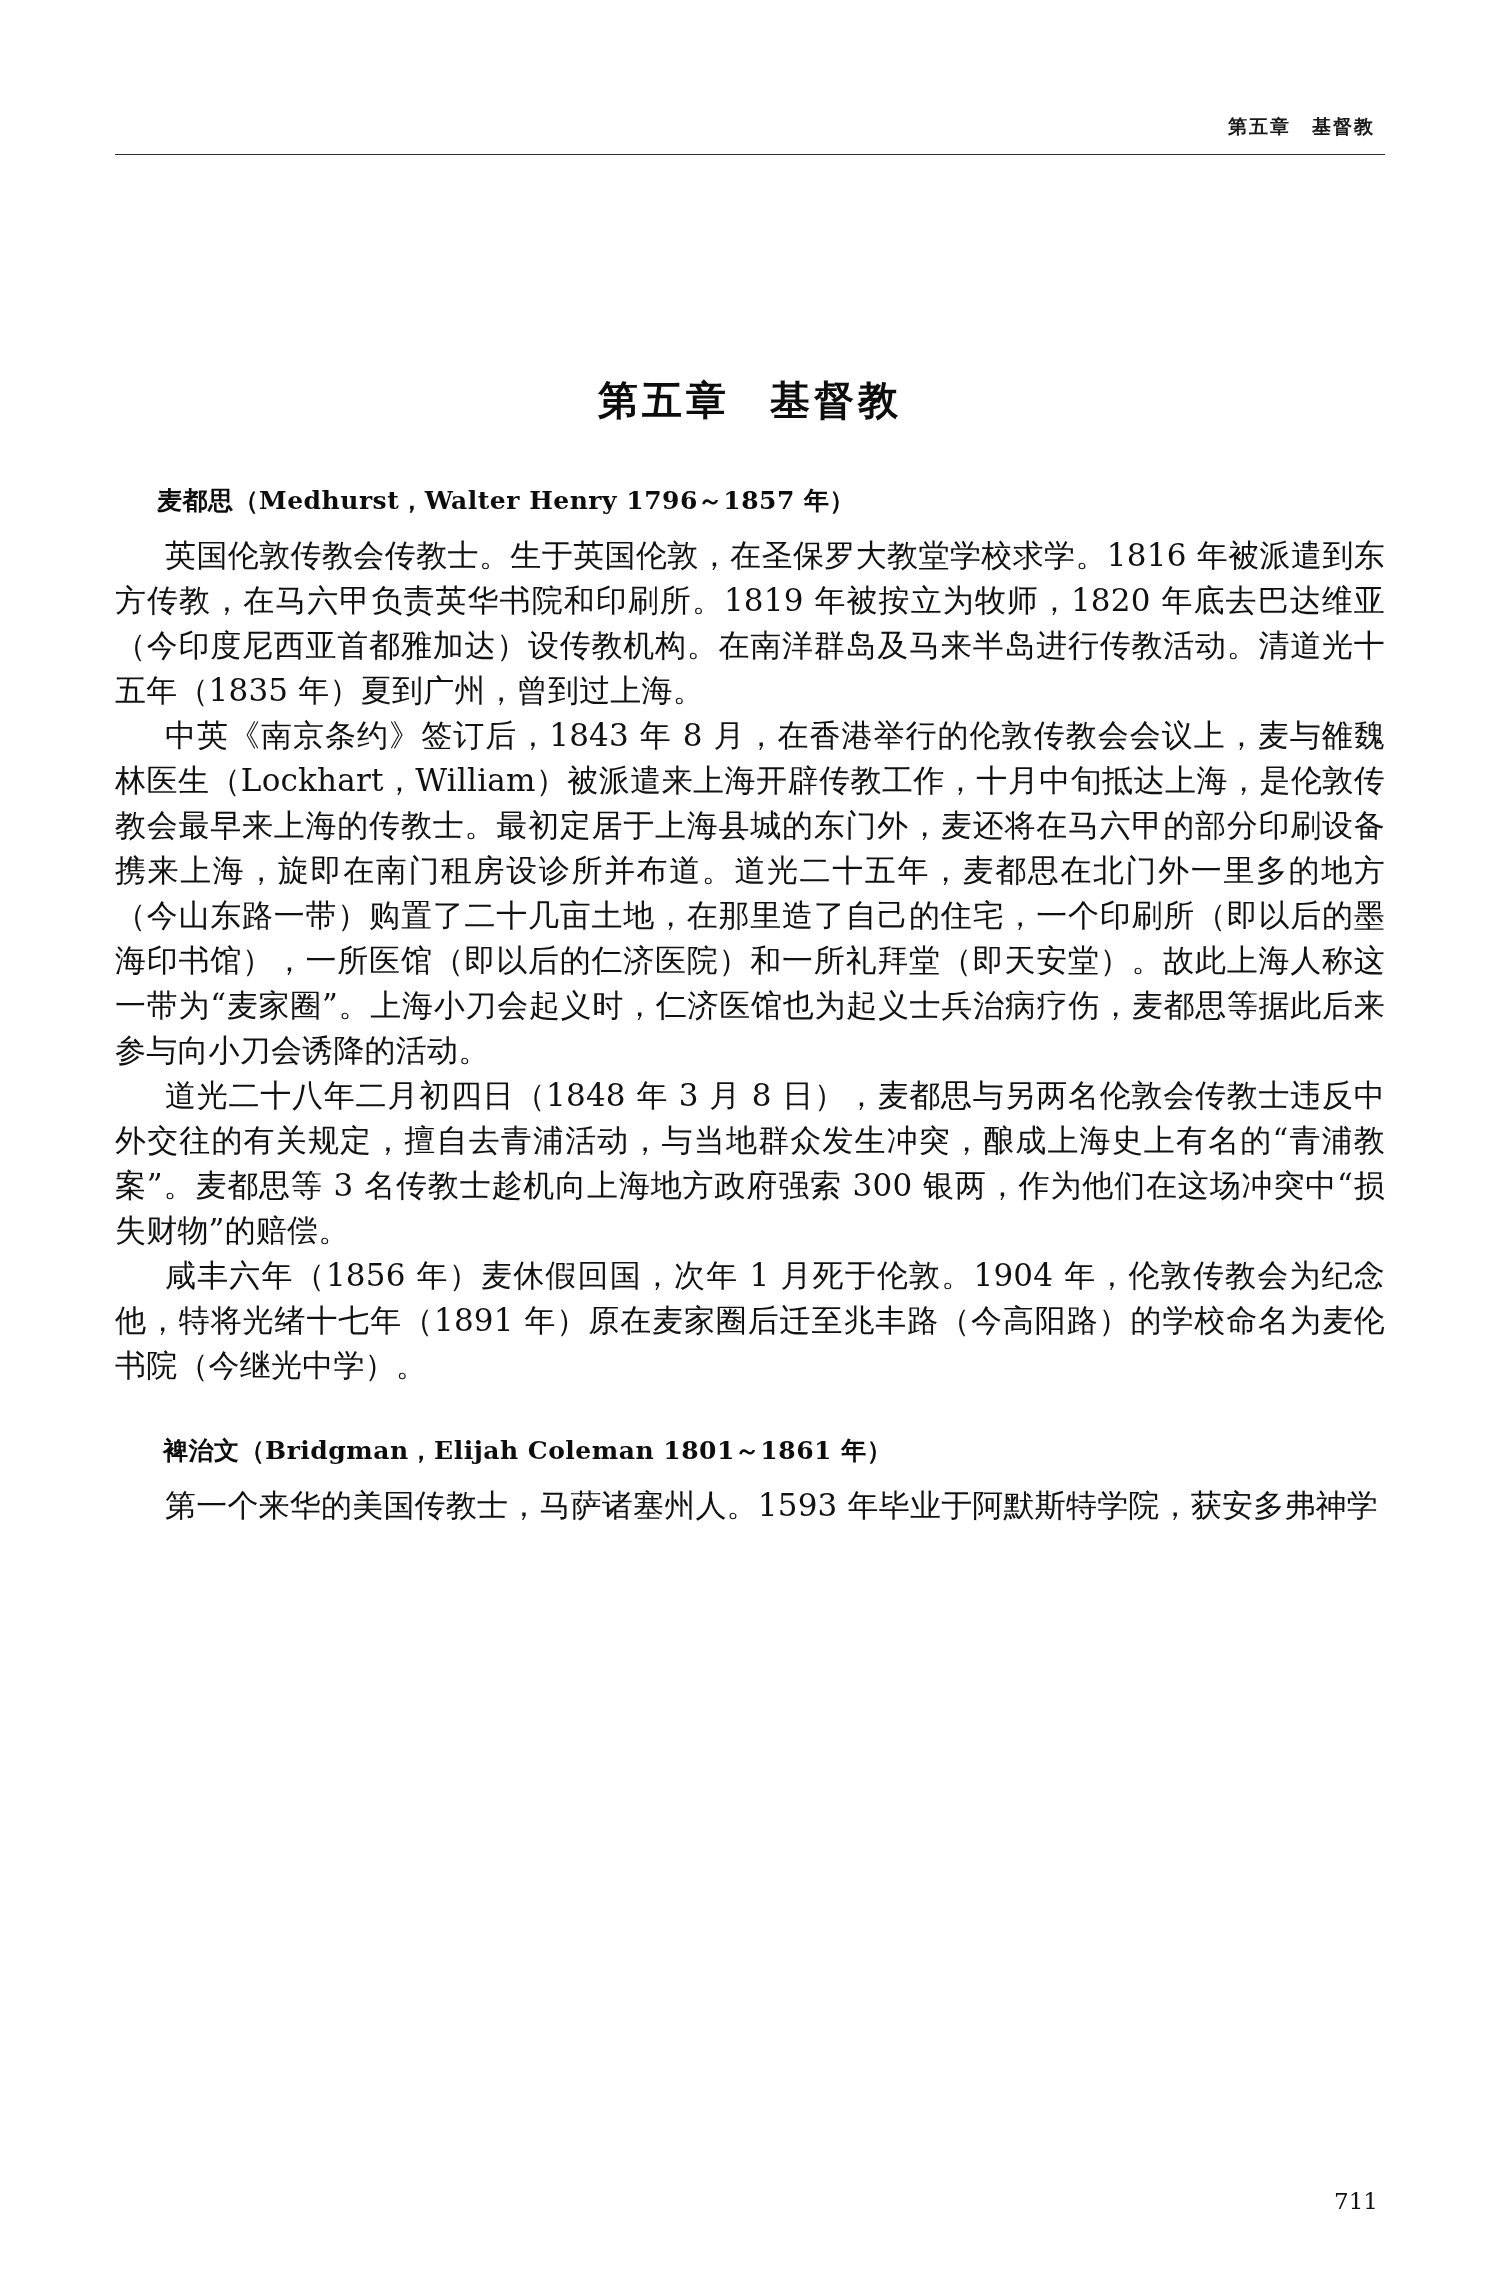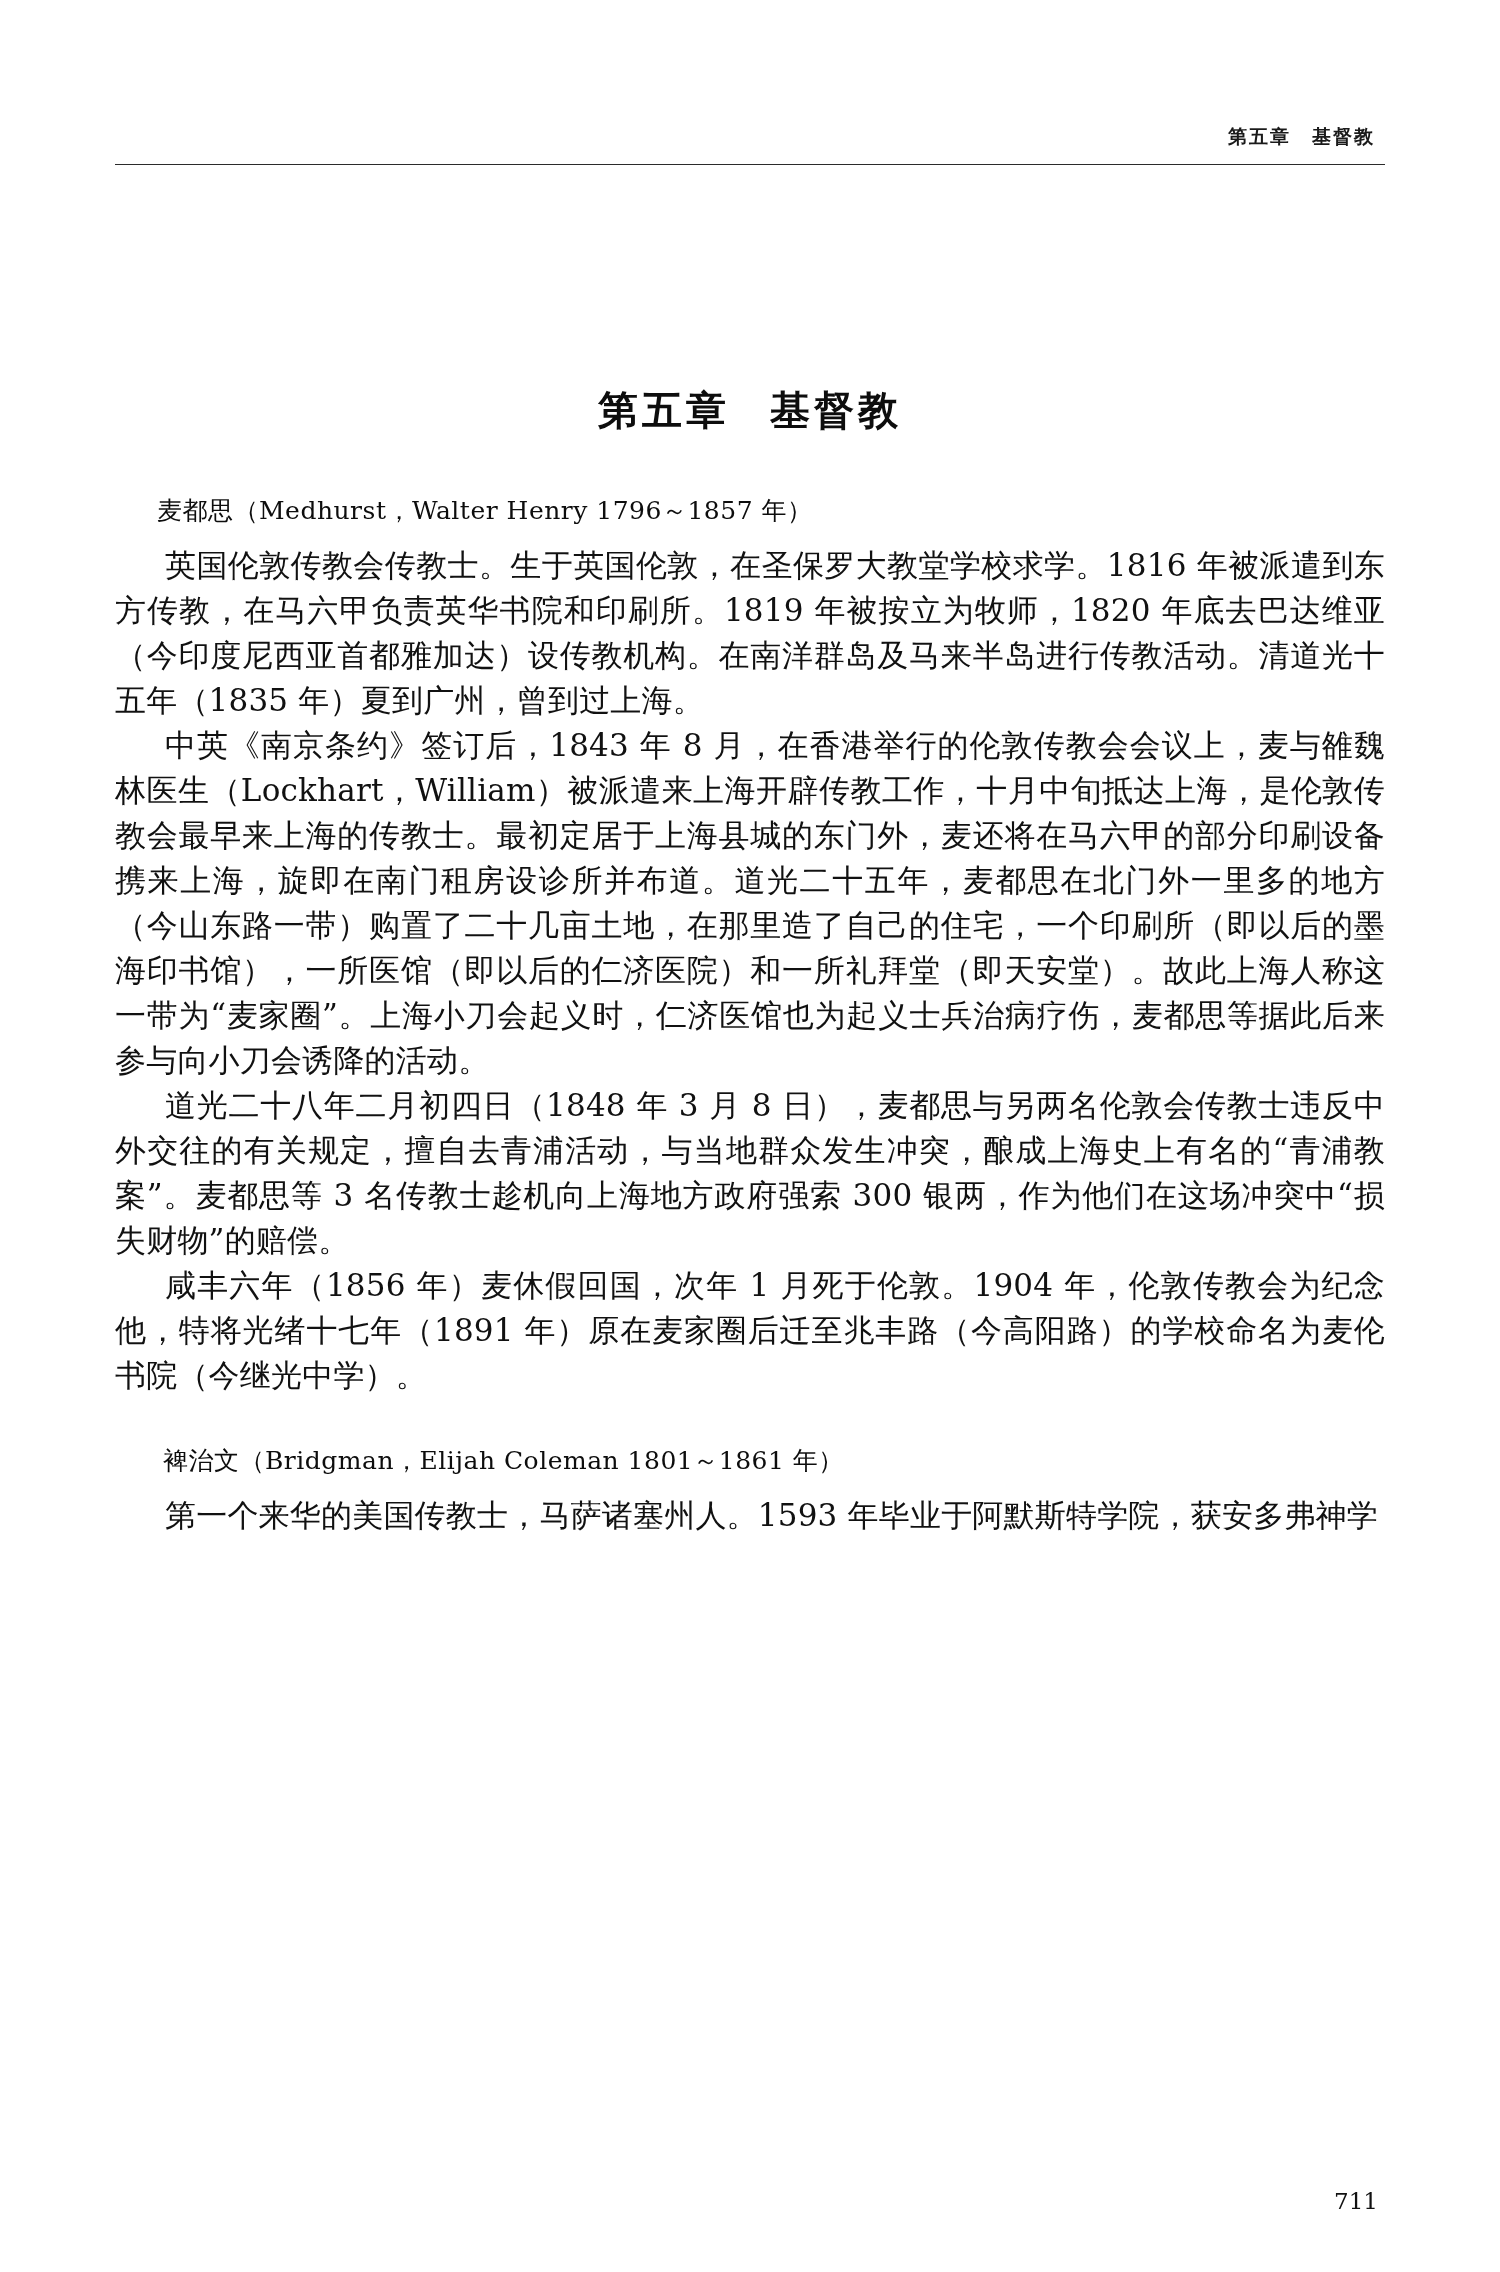--- a/index.html
+++ b/index.html
@@ -14,21 +14,21 @@
     color: #111111;
     position: relative;
     overflow: hidden;
   }
   .page {
     position: absolute;
     left: 0; top: 0;
     width: 1500px;
     height: 2272px;
     box-sizing: border-box;
-    padding: 16px 115px;
+    padding: 6px 115px;
   }
   .header {
     margin-top: 108px;
     text-align: right;
     font-family: "DejaVu Sans", "Liberation Sans", sans-serif;
     font-size: 19px;
     font-weight: bold;
     letter-spacing: 2px;
     color: #1a1a1a;
     padding-right: 10px;
@@ -48,21 +48,21 @@
     color: #0d0d0d;
   }
   .chapter-title .gap {
     display: inline-block;
     width: 40px;
   }
   .entry-head {
     margin-top: 56px;
     margin-left: 42px;
     font-size: 25px;
-    font-weight: normal;
+    font-weight: bold;
     letter-spacing: 0.5px;
     color: #0d0d0d;
   }
   .entry-head.second {
     margin-top: 46px;
     margin-left: 48px;
   }
   .body-block {
     margin-top: 16px;
     font-size: 31px;

